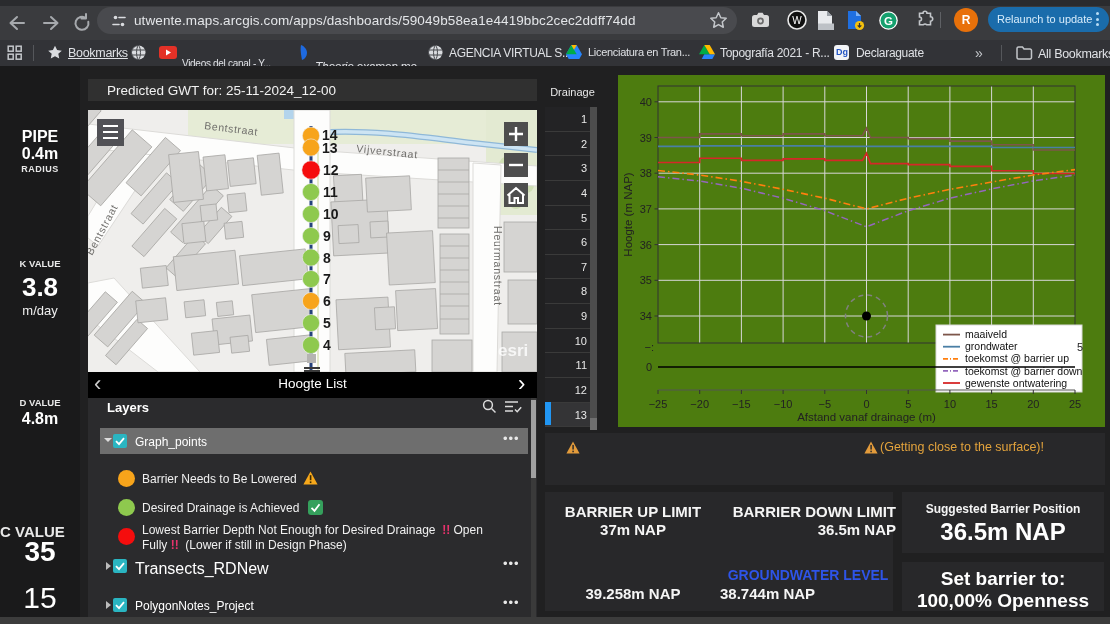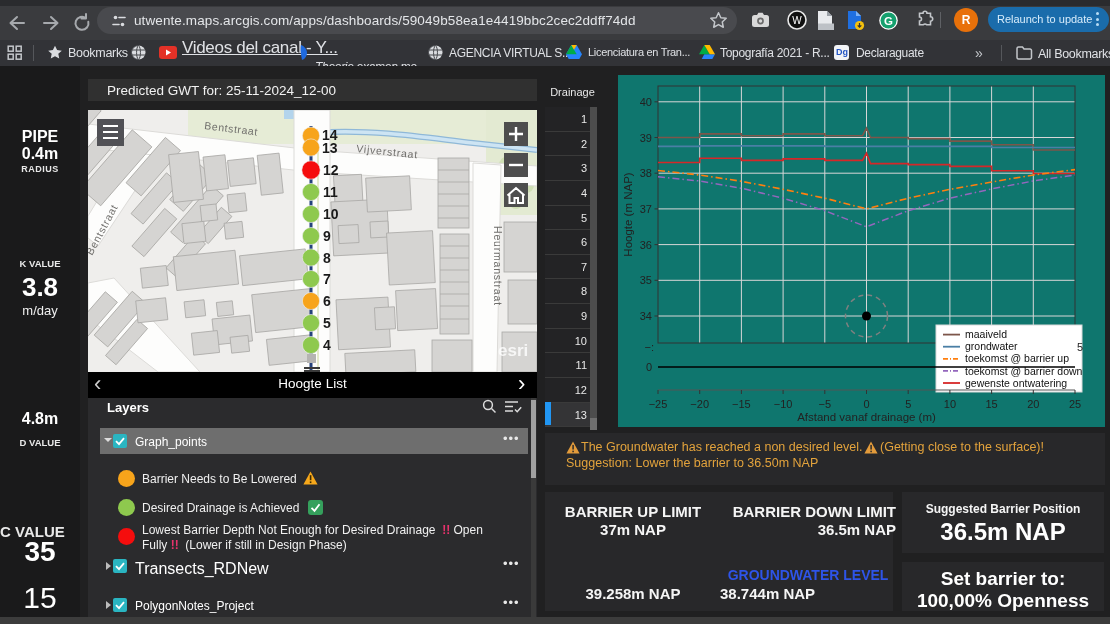--- a/index.html
+++ b/index.html
@@ -85,30 +85,30 @@
       <rect x="1.2" y="1.2" width="5" height="5"></rect>
         <rect x="9.2" y="1.2" width="5" height="5"></rect>
       <rect x="1.2" y="9.2" width="5" height="5"></rect>
         <rect x="9.2" y="9.2" width="5" height="5"></rect>
     </g>
   </svg>
   <div class="abs" style="left:33px;top:45px;width:1px;height:16px;background:#55575b;"></div>
   <svg class="abs" style="left:47px;top:45px;" width="16" height="16" viewBox="0 0 16 16">
     <path d="M8 0.8 l2.1 4.3 4.7.55 -3.5 3.2 .95 4.65 -4.25-2.35 -4.25 2.35 .95-4.65 -3.5-3.2 4.7-.55z" fill="#dadce0"></path>
   </svg>
-  <div class="abs bmtext" style="left:68px;top:46px;font-size:12.5px;color:#dfe1e5;">Bookmarks</div>
+  <div class="abs bmtext" style="left:68px;top:46px;font-size:12.5px;color:#dfe1e5;text-decoration:underline;">Bookmarks</div>
   <svg class="abs" style="left:131px;top:45px;" width="15" height="15" viewBox="0 0 15 15">
     <circle cx="7.5" cy="7.5" r="7" fill="#dadce0"></circle>
     <path d="M7.5 .5 a7 7 0 0 0 0 14 M1 5 h13 M1 10 h13 M7.5 .5 c-2.6 1.8 -2.6 12.2 0 14 c2.6-1.8 2.6-12.2 0-14z" stroke="#45474b" stroke-width="1" fill="none"></path>
   </svg>
   <svg class="abs" style="left:159px;top:46px;" width="18" height="13" viewBox="0 0 18 13">
     <rect width="18" height="13" rx="3" fill="#e33127"></rect>
     <path d="M7 3.5 l5 3 -5 3z" fill="#fff"></path>
   </svg>
-  <div class="abs bmtext" style="left:182px;top:38px;font-size:17px;color:#dfe1e5;text-decoration:underline;">Videos del canal - Y...</div>
+  <div class="abs bmtext" style="left:182px;top:58px;font-size:10px;color:#dfe1e5;">Videos del canal - Y...</div>
   <svg class="abs" style="left:297px;top:44px;" width="12" height="17" viewBox="0 0 12 17">
     <path d="M4 1 C7 2 10 5 10 9 C10 12 8 15 5 16 C4.2 12 3 5 4 1z" fill="#1e6ae0"></path>
   </svg>
   <div class="abs bmtext" style="left:315px;top:60px;font-size:12px;color:#dfe1e5;font-style:italic;">Theorie examen mo...</div>
   <svg class="abs" style="left:428px;top:45px;" width="15" height="15" viewBox="0 0 15 15">
     <circle cx="7.5" cy="7.5" r="7" fill="#dadce0"></circle>
     <path d="M7.5 .5 a7 7 0 0 0 0 14 M1 5 h13 M1 10 h13 M7.5 .5 c-2.6 1.8 -2.6 12.2 0 14 c2.6-1.8 2.6-12.2 0-14z" stroke="#45474b" stroke-width="1" fill="none"></path>
   </svg>
   <div class="abs bmtext" style="left:449px;top:46px;font-size:12px;color:#dfe1e5;">AGENCIA VIRTUAL S...</div>
   <svg class="abs" style="left:566px;top:45px;" width="16" height="14" viewBox="0 0 16 14">
@@ -134,21 +134,21 @@
   <div class="abs bmtext" style="left:1038px;top:47px;font-size:12.5px;color:#dfe1e5;">All Bookmarks</div>
 
   <div class="abs" style="left:0;top:66px;width:1110px;height:558px;background:#202021;"></div>
 
   <div class="abs" style="left:0;top:66px;width:80px;height:551px;background:#1a1a1b;color:#fff;"></div>
   <div class="abs" style="left:0;top:128px;width:80px;text-align:center;color:#fff;font-weight:bold;font-size:16px;line-height:17px;">PIPE<br>0.4m</div>
   <div class="abs" style="left:0;top:164px;width:80px;text-align:center;color:#e8e8e8;font-weight:bold;font-size:9px;letter-spacing:0.5px;">RADIUS</div>
   <div class="abs" style="left:0;top:258px;width:80px;text-align:center;color:#e8e8e8;font-weight:bold;font-size:9.5px;">K VALUE</div>
   <div class="abs" style="left:0;top:272px;width:80px;text-align:center;color:#fff;font-weight:bold;font-size:26px;">3.8</div>
   <div class="abs" style="left:0;top:303px;width:80px;text-align:center;color:#f0f0f0;font-size:13px;">m/day</div>
-  <div class="abs" style="left:0;top:397px;width:80px;text-align:center;color:#e8e8e8;font-weight:bold;font-size:9.5px;margin-top:40px;">D VALUE</div>
+  <div class="abs" style="left:0;top:397px;width:80px;text-align:center;color:#e8e8e8;font-weight:bold;font-size:9.5px;">D VALUE</div>
   <div class="abs" style="left:0;top:410px;width:80px;text-align:center;color:#fff;font-weight:bold;font-size:16px;">4.8m</div>
   <div class="abs" style="left:0;top:523px;width:80px;text-align:left;color:#e8e8e8;font-weight:bold;font-size:15px;">C VALUE</div>
   <div class="abs" style="left:0;top:536px;width:80px;text-align:center;color:#fff;font-weight:bold;font-size:28px;">35</div>
   <div class="abs" style="left:0;top:581px;width:80px;text-align:center;color:#fff;font-weight:300;font-size:30px;font-family:'Liberation Sans';">15</div>
 
   <div class="abs" style="left:88px;top:79px;width:449px;height:22px;background:#303030;"></div>
   <div class="abs" style="left:107px;top:83px;font-size:13.5px;color:#f2f2f2;">Predicted GWT for: 25-11-2024_12-00</div>
 
   <div id="mapbox" class="abs" style="left:88px;top:110px;width:449px;height:262px;background:#efeeec;overflow:hidden;">
   <svg width="449" height="262" viewBox="0 0 449 262">
@@ -370,21 +370,21 @@
       <div style="height:24.65px;background:#232325;border-bottom:1px solid #3a3a3a;color:#e8e8e8;font-size:11px;text-align:right;padding-right:10px;line-height:24px;">9</div>
       <div style="height:24.65px;background:#232325;border-bottom:1px solid #3a3a3a;color:#e8e8e8;font-size:11px;text-align:right;padding-right:10px;line-height:24px;">10</div>
       <div style="height:24.65px;background:#232325;border-bottom:1px solid #3a3a3a;color:#e8e8e8;font-size:11px;text-align:right;padding-right:10px;line-height:24px;">11</div>
       <div style="height:24.65px;background:#232325;border-bottom:1px solid #3a3a3a;color:#e8e8e8;font-size:11px;text-align:right;padding-right:10px;line-height:24px;">12</div>
       <div style="height:24.65px;background:#343436;border-bottom:1px solid #3a3a3a;color:#e8e8e8;font-size:11px;text-align:right;padding-right:10px;line-height:24px;">13</div>
     </div>
   <div class="abs" style="left:590px;top:107px;width:7px;height:320px;background:#4d4d4d;"></div>
   <div class="abs" style="left:590px;top:418px;width:7px;height:12px;background:#6f6f6f;"></div>
   <div class="abs" style="left:545px;top:402px;width:6px;height:23px;background:#2196f3;"></div>
 
-  <div id="chartbox" class="abs" style="left:618px;top:75px;width:487px;height:352px;background:#0f766e;">
+  <div id="chartbox" class="abs" style="left:618px;top:75px;width:487px;height:352px;background:#4d7c0f;">
   <svg width="487" height="352" viewBox="0 0 487 352">
 
     <g stroke="#d7d7d7" stroke-width="1">
       <path d="M81.7 11 V268 M123.4 11 V268 M165.1 11 V268 M206.8 11 V268 M248.5 11 V268 M290.2 11 V268 M331.9 11 V268 M373.6 11 V268 M415.3 11 V268"></path>
       <path d="M40 26.8 H457 M40 62.5 H457 M40 98.2 H457 M40 133.9 H457 M40 169.6 H457 M40 205.3 H457 M40 241 H457"></path>
     </g>
     <rect x="40" y="11" width="417" height="257" fill="none" stroke="#333" stroke-width="1"></rect>
 
     <g stroke="#333" stroke-width="1">
       <path d="M36.5 26.8 H40 M36.5 62.5 H40 M36.5 98.2 H40 M36.5 133.9 H40 M36.5 169.6 H40 M36.5 205.3 H40 M36.5 241 H40"></path>
@@ -450,23 +450,21 @@
     <text x="248.5" y="345.5" font-size="11.5" fill="#222" text-anchor="middle" font-family="Liberation Sans">Afstand vanaf drainage (m)</text>
   </svg>
   </div>
 
   <div class="abs" style="left:545px;top:433px;width:560px;height:52px;background:#28282a;"></div>
   <svg class="abs" style="left:566px;top:441px;" width="14" height="13" viewBox="0 0 15 14">
     <path d="M7.5 0.5 L14.6 13.5 H0.4z" fill="#e39b3b"></path>
     <rect x="6.8" y="4.2" width="1.6" height="5" fill="#28282a"></rect>
     <rect x="6.8" y="10.4" width="1.6" height="1.7" fill="#28282a"></rect>
   </svg>
-  <div class="abs" style="left:581px;top:440px;font-size:12.5px;color:#e3a33c;">The Groundwater has reached a non desired level.</div>
   <div class="abs" style="left:880px;top:440px;font-size:12.5px;color:#e3a33c;">(Getting close to the surface)!</div>
-  <div class="abs" style="left:566px;top:456px;font-size:12.5px;color:#e3a33c;">Suggestion: Lower the barrier to 36.50m NAP</div>
   <svg class="abs" style="left:864px;top:441px;" width="14" height="13" viewBox="0 0 15 14">
     <path d="M7.5 0.5 L14.6 13.5 H0.4z" fill="#e39b3b"></path>
     <rect x="6.8" y="4.2" width="1.6" height="5" fill="#28282a"></rect>
     <rect x="6.8" y="10.4" width="1.6" height="1.7" fill="#28282a"></rect>
   </svg>
 
   <div class="abs" style="left:545px;top:492px;width:348px;height:119px;background:#28282a;"></div>
   <div class="abs" style="left:902px;top:492px;width:202px;height:61px;background:#28282a;"></div>
   <div class="abs" style="left:902px;top:562px;width:202px;height:49px;background:#28282a;"></div>
 

